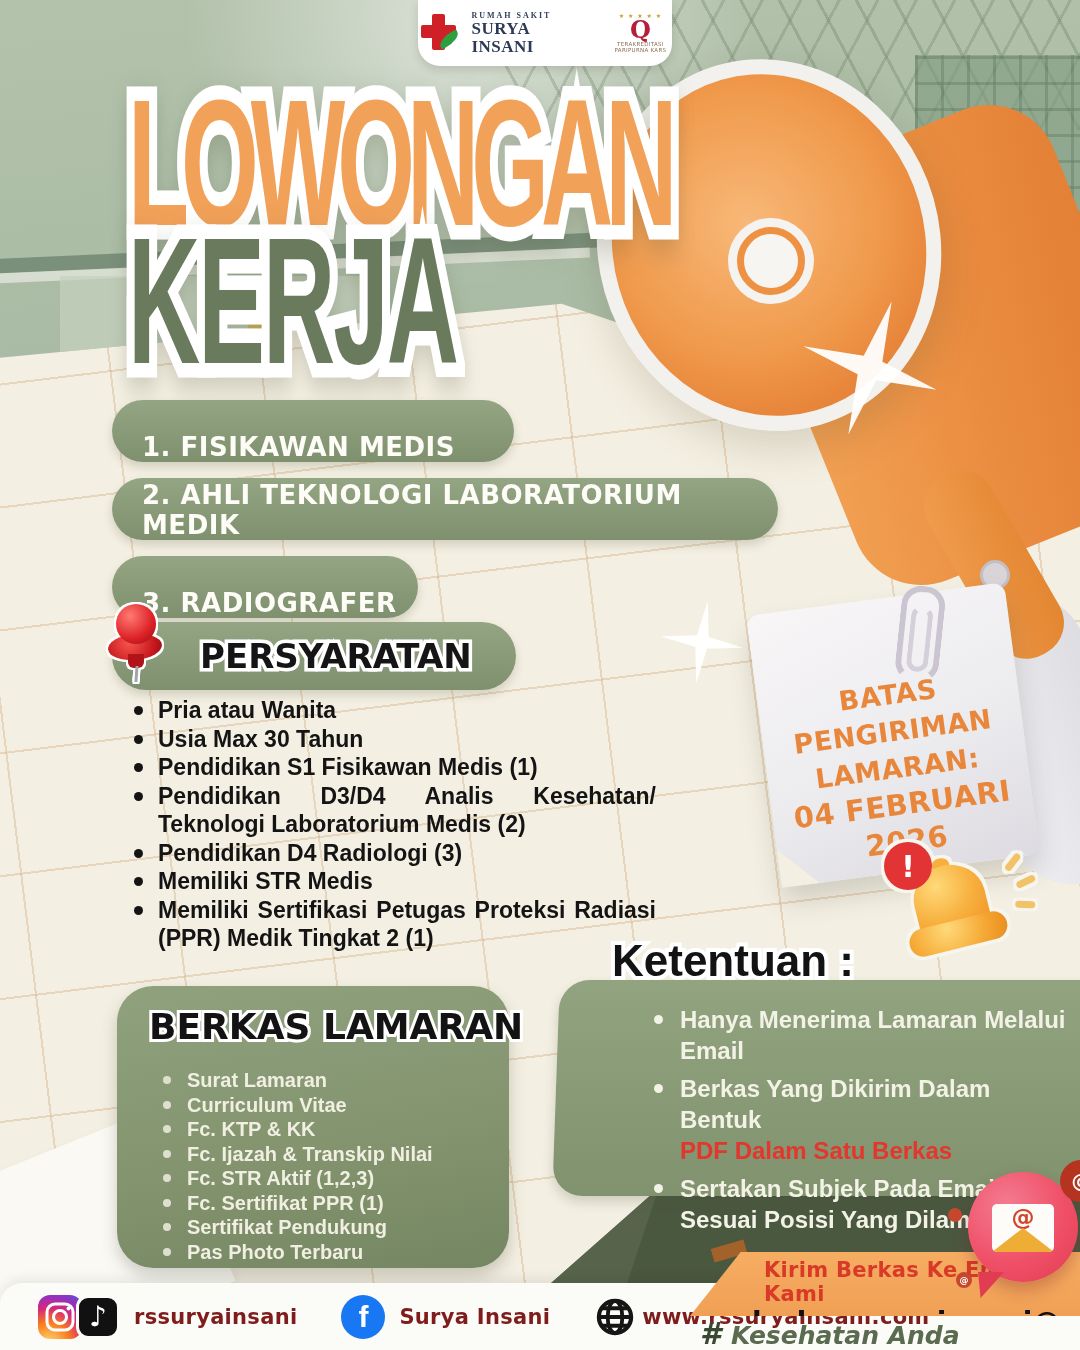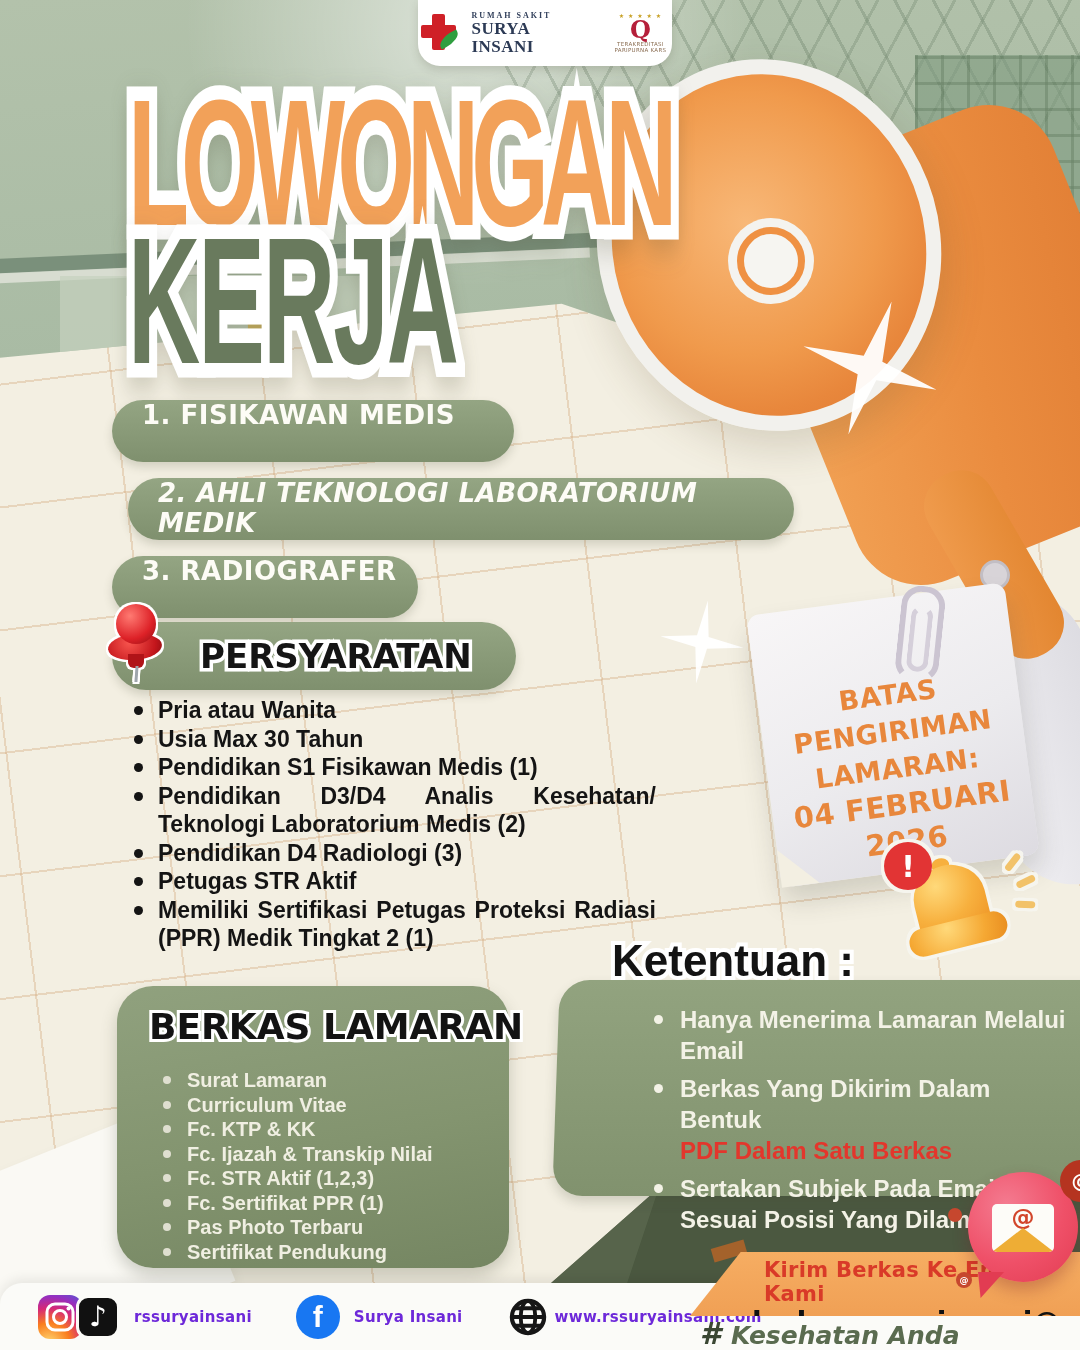--- a/index.html
+++ b/index.html
@@ -77,24 +77,24 @@
   .cone-hub{position:absolute;left:168px;top:178px;width:86px;height:86px;border-radius:50%;background:#f4f3ef;
     display:flex;align-items:center;justify-content:center;}
   .cone-hub::after{content:"";width:54px;height:54px;border-radius:50%;border:7px solid #ef9143;background:#f6f5f1;}
   .sparkle{position:absolute;background:#fff;opacity:.95;
     clip-path:polygon(50% 0,57% 43%,100% 50%,57% 57%,50% 100%,43% 57%,0 50%,43% 43%);}
   .sp1{left:240px;top:258px;width:140px;height:140px;transform:rotate(18deg);}
   .sp2{left:100px;top:560px;width:84px;height:84px;transform:rotate(8deg);}
 
   
   .pill{position:absolute;background:linear-gradient(180deg,#94a583,#7f906e);border-radius:32px;z-index:10;
-    display:flex;align-items:flex-start;padding-left:30px;box-shadow:0 5px 10px rgba(80,85,60,.2);}
+    display:flex;align-items:flex-end;padding-left:30px;box-shadow:0 5px 10px rgba(80,85,60,.2);}
   .pill span{color:#fdfcf6;font-weight:bold;font-size:26px;letter-spacing:.5px;}
   #pill1{left:112px;top:400px;width:402px;height:62px;}
-  #pill2{left:128px;top:478px;width:666px;height:62px;font-style:italic;}
+  #pill2{left:112px;top:478px;width:666px;height:62px;}
   #pill3{left:112px;top:556px;width:306px;height:62px;}
 
   
   #persy-pill{position:absolute;left:112px;top:622px;width:404px;height:68px;border-radius:34px;z-index:10;
     background:linear-gradient(180deg,#94a583,#7f906e);display:flex;align-items:center;padding-left:88px;
     box-shadow:0 5px 10px rgba(80,85,60,.2);}
   #persy-pill .ot{font-size:34px;font-weight:bold;color:#151515;--sw:7px;}
   #pushpin{position:absolute;left:104px;top:604px;width:70px;height:82px;z-index:12;
     filter:drop-shadow(2px 0 0 #fff) drop-shadow(-2px 0 0 #fff) drop-shadow(0 2px 0 #fff) drop-shadow(0 -2px 0 #fff);}
   .pin-ball{position:absolute;left:12px;top:0;width:40px;height:40px;border-radius:50%;
@@ -170,21 +170,21 @@
     clip-path:polygon(44% 100%,61% 88%,56% 100%);}
   #footer-bar{position:absolute;left:0;top:1283px;width:1080px;height:67px;background:#fbfbf8;z-index:40;
     border-radius:22px 22px 0 0;box-shadow:0 -4px 12px rgba(0,0,0,.08);
     display:flex;align-items:center;padding-left:38px;}
   .sicon{flex:0 0 auto;display:flex;align-items:center;justify-content:center;}
   #ig-icon{width:44px;height:44px;border-radius:12px;background:radial-gradient(circle at 25% 110%,#feda75 0%,#fa7e1e 35%,#d62976 60%,#962fbf 80%,#4f5bd5 100%);}
   #tt-icon{width:44px;height:44px;border-radius:12px;background:#111;color:#fff;font-size:28px;margin-left:-6px;
     border:3px solid #fbfbf8;}
   #fb-icon{width:44px;height:44px;border-radius:50%;background:#1877f2;color:#fff;font-weight:bold;font-size:30px;
     font-family:"Liberation Sans",sans-serif;}
-  .ftext{color:#6d28d9;font-weight:bold;font-size:15px;letter-spacing:.3px;}
+  .ftext{color:#7f1d1d;font-weight:bold;font-size:21px;letter-spacing:.3px;}
   #handle-text{margin-left:14px;}
   #fb-name{margin-left:14px;}
   #website{margin-left:6px;}
   #fb-icon{margin-left:44px;}
   #globe-icon{margin-left:44px;width:42px;height:42px;}
   #hashtag{position:absolute;left:700px;top:1316px;z-index:45;display:flex;align-items:baseline;gap:10px;}
   #hash{font-size:30px;font-weight:bold;color:#3a4733;font-style:italic;}
   #hash-text{font-size:25px;font-weight:bold;font-style:italic;color:#5a6b4f;}
   #banner-fold{position:absolute;left:712px;top:1244px;width:34px;height:14px;background:#a4622b;z-index:49;transform:rotate(-16deg);}
   #banner{position:absolute;left:690px;top:1252px;width:390px;height:64px;z-index:50;
@@ -287,21 +287,21 @@
       <div class="pin-stem"></div>
       <div class="pin-needle"></div>
       <div class="pin-ball"></div>
   </div>
   <ul id="req">
     <li>Pria atau Wanita</li>
     <li>Usia Max 30 Tahun</li>
     <li>Pendidikan S1 Fisikawan Medis (1)</li>
     <li>Pendidikan D3/D4 Analis Kesehatan/ Teknologi Laboratorium Medis (2)</li>
     <li>Pendidikan D4 Radiologi (3)</li>
-    <li>Petugas STR Aktif</li>
+    <li>Memiliki STR Medis</li>
     <li>Memiliki Sertifikasi Petugas Proteksi Radiasi (PPR) Medik Tingkat 2 (1)</li>
   </ul>
 
   <div id="note">
     <div id="note-text">
       <div class="note-line">BATAS</div>
       <div class="note-line">PENGIRIMAN</div>
       <div class="note-line">LAMARAN:</div>
       <div class="note-line note-line-lg">04 FEBRUARI 2026</div>
     </div>
@@ -330,22 +330,22 @@
       <span class="bk">BERKAS LAMARAN</span>
       <span class="fr">BERKAS LAMARAN</span>
     </div>
     <ul id="berkas-list">
       <li>Surat Lamaran</li>
       <li>Curriculum Vitae</li>
       <li>Fc. KTP &amp; KK</li>
       <li>Fc. Ijazah &amp; Transkip Nilai</li>
       <li>Fc. STR Aktif (1,2,3)</li>
       <li>Fc. Sertifikat PPR (1)</li>
+      <li>Sertifikat Pendukung</li>
       <li>Pas Photo Terbaru</li>
-      <li>Sertifikat Pendukung</li>
     </ul>
   </div>
 
   <div id="ket-box"></div>
   <div id="ket-head" class="ot">
     <span class="bk">Ketentuan :</span>
     <span class="fr">Ketentuan :</span>
   </div>
   <ul id="ket-list">
     <li>Hanya Menerima Lamaran Melalui Email</li>

